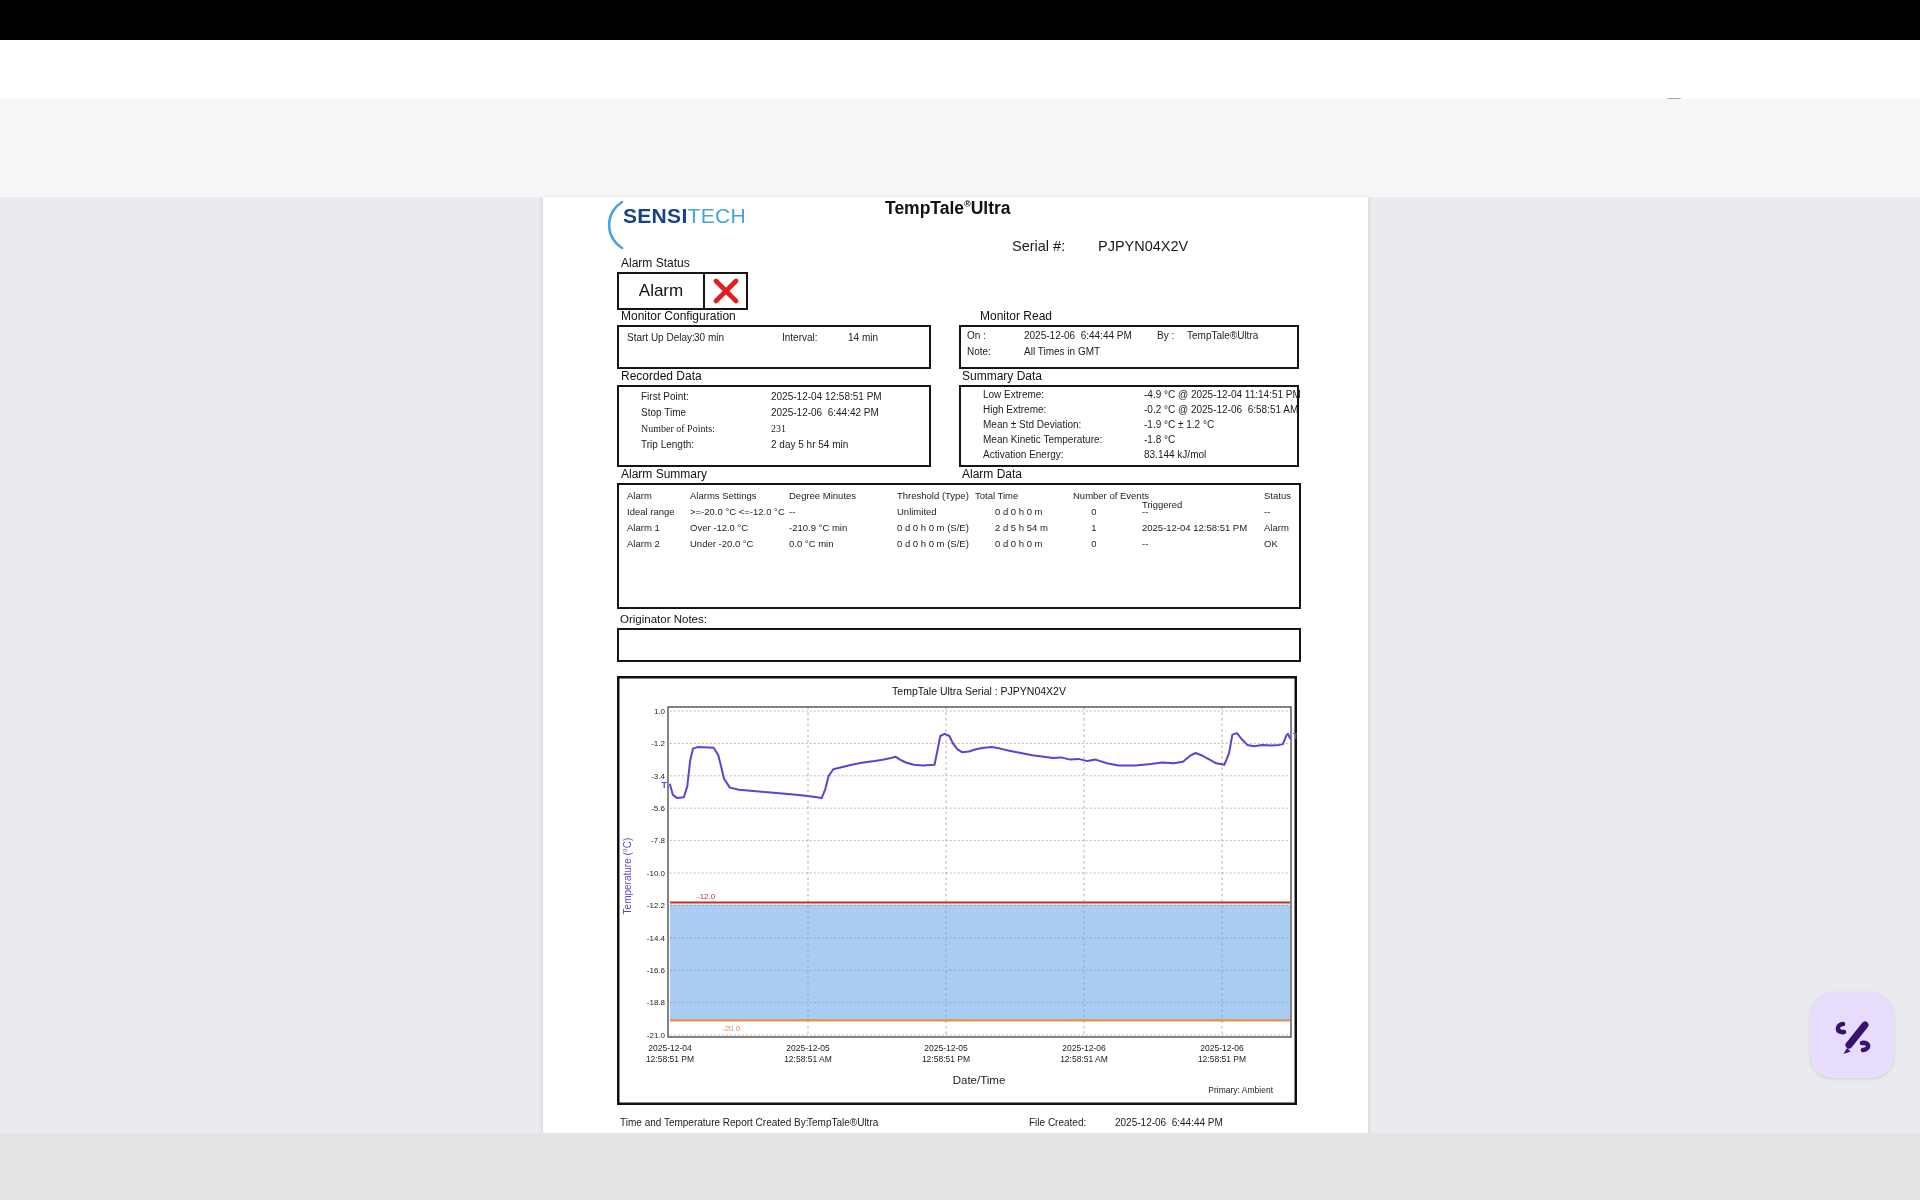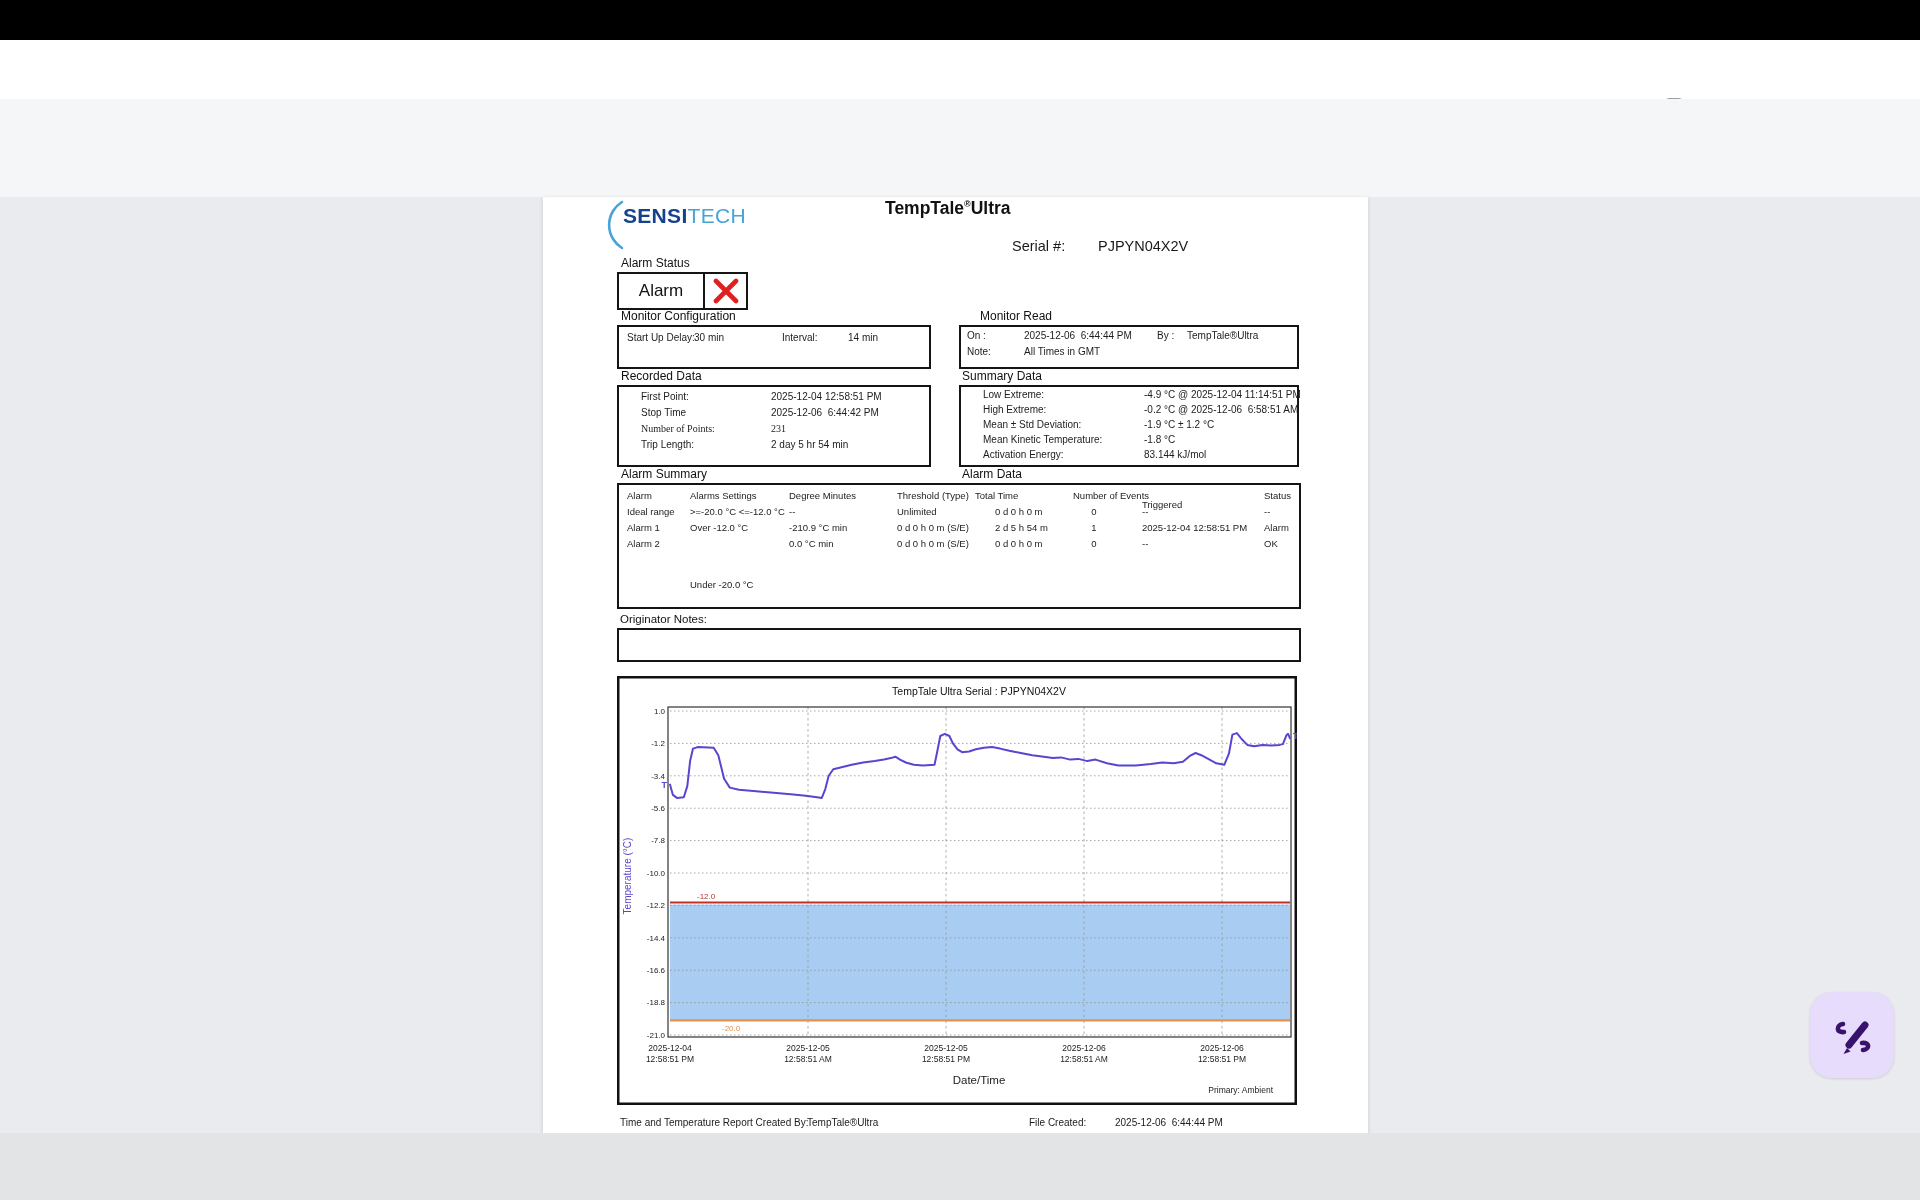--- a/index.html
+++ b/index.html
@@ -194,21 +194,21 @@
         <span class="tcell" style="top: 21px; left: 645px;">--</span>
         <span class="tcell" style="top: 37px; left: 8px;">Alarm 1</span>
         <span class="tcell" style="top: 37px; left: 71px;">Over -12.0 °C</span>
         <span class="tcell" style="top: 37px; left: 170px; text-align: right;">-210.9 °C min</span>
         <span class="tcell" style="top: 37px; left: 278px;">0 d 0 h 0 m (S/E)</span>
         <span class="tcell" style="top: 37px; left: 376px;">2 d 5 h 54 m</span>
         <span class="tcell" style="top: 37px; left: 435px; width: 80px; text-align: center;">1</span>
         <span class="tcell" style="top: 37px; left: 523px;">2025-12-04 12:58:51 PM</span>
         <span class="tcell" style="top: 37px; left: 645px;">Alarm</span>
         <span class="tcell" style="top: 53px; left: 8px;">Alarm 2</span>
-        <span class="tcell" style="top: 53px; left: 71px; margin-top: 41px;">Under -20.0 °C</span>
+        <span class="tcell" style="top: 53px; left: 71px;">Under -20.0 °C</span>
         <span class="tcell" style="top: 53px; left: 170px;">0.0 °C min</span>
         <span class="tcell" style="top: 53px; left: 278px;">0 d 0 h 0 m (S/E)</span>
         <span class="tcell" style="top: 53px; left: 376px;">0 d 0 h 0 m</span>
         <span class="tcell" style="top: 53px; left: 435px; width: 80px; text-align: center;">0</span>
         <span class="tcell" style="top: 53px; left: 523px;">--</span>
         <span class="tcell" style="top: 53px; left: 645px;">OK</span>
       </div>
 
     <div class="abs" style="left:77px;top:416px;font-size:11.5px;color:#111">Originator Notes:</div>
     <div class="abs pbox" style="left:74px;top:431px;width:680px;height:30px"></div>

